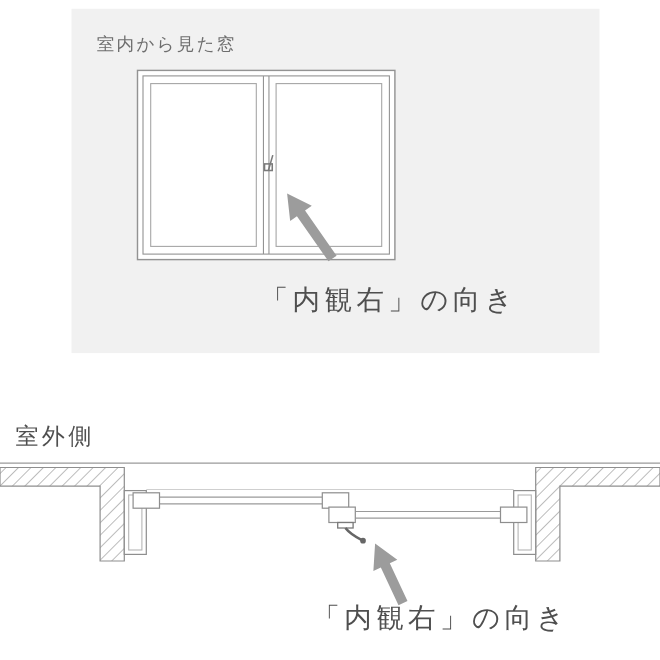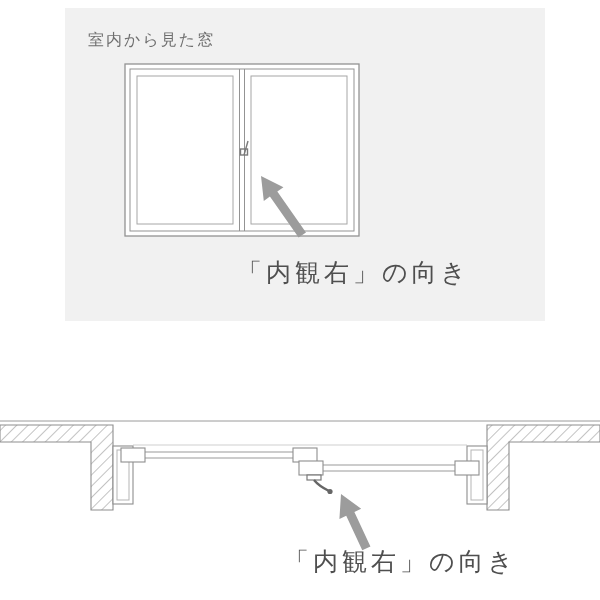--- a/index.html
+++ b/index.html
@@ -139,15 +139,16 @@
         <path d="M314 480 C318 485 323 488 329 491" fill="none" stroke="#666666" stroke-width="2.4"></path>
         <circle cx="330" cy="491.5" r="2.6" fill="#666666"></circle>
       </g>
     </g>
 
     <path d="M0 0 L12 22 L4.5 22 L4.5 60 L-4.5 60 L-4.5 22 L-12 22 Z" transform="translate(341,494) rotate(-25)" fill="#9c9c9c"></path>
   </svg>
 
   <div class="label panel-title">室内から見た窓</div>
   <div class="label caption-top">「内観右」の向き</div>
+  <div class="label label-outdoor">室外側</div>
   <div class="label caption-bottom">「内観右」の向き</div>
 
 </div>
 
 </body></html>

